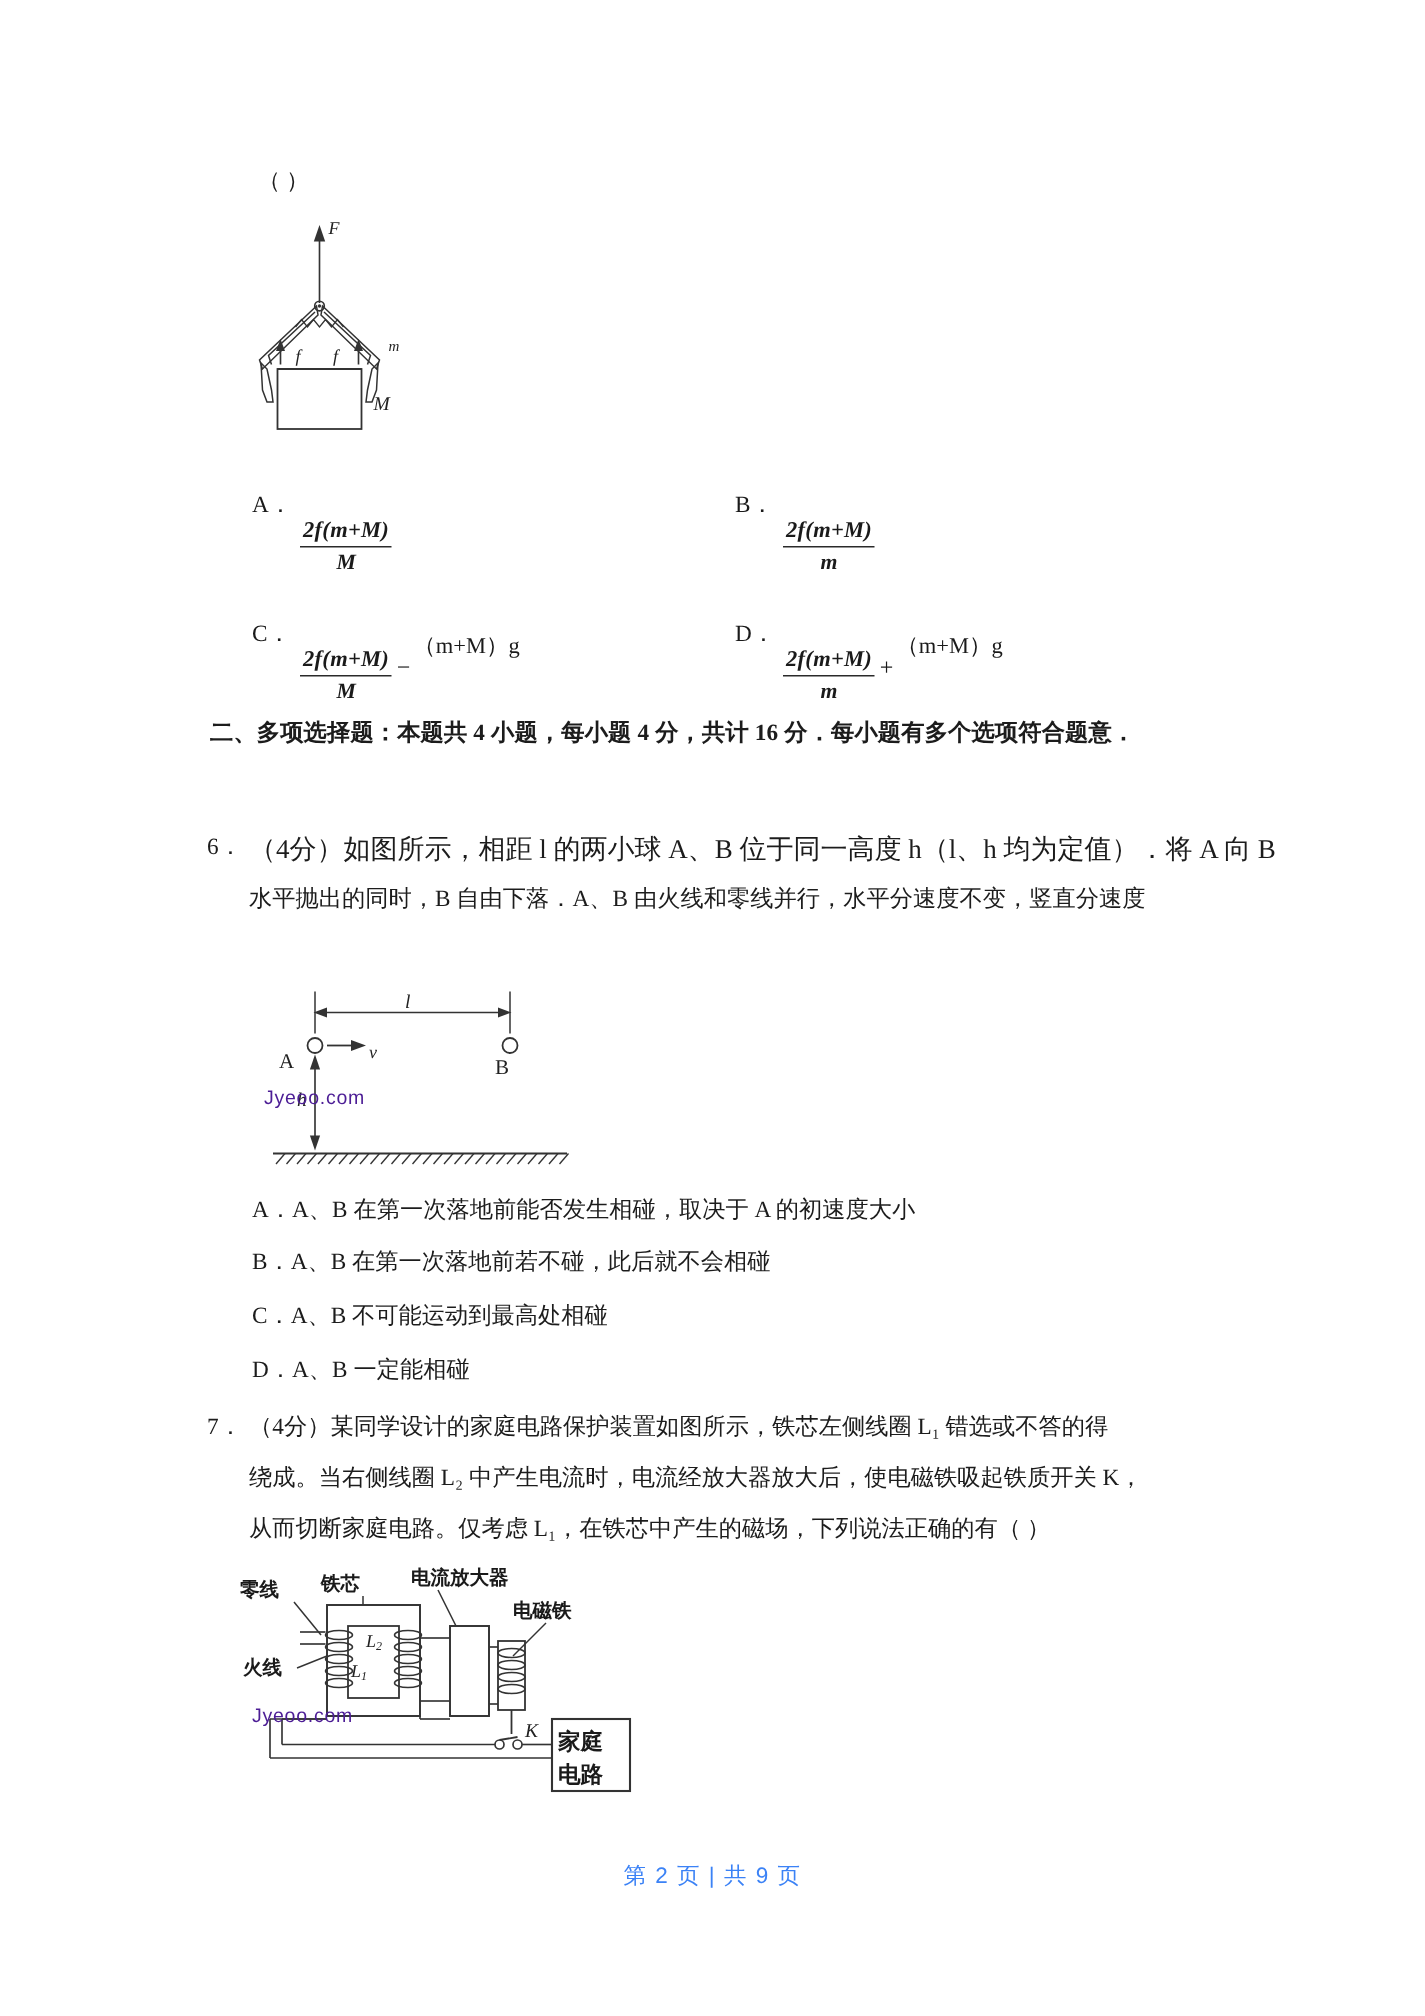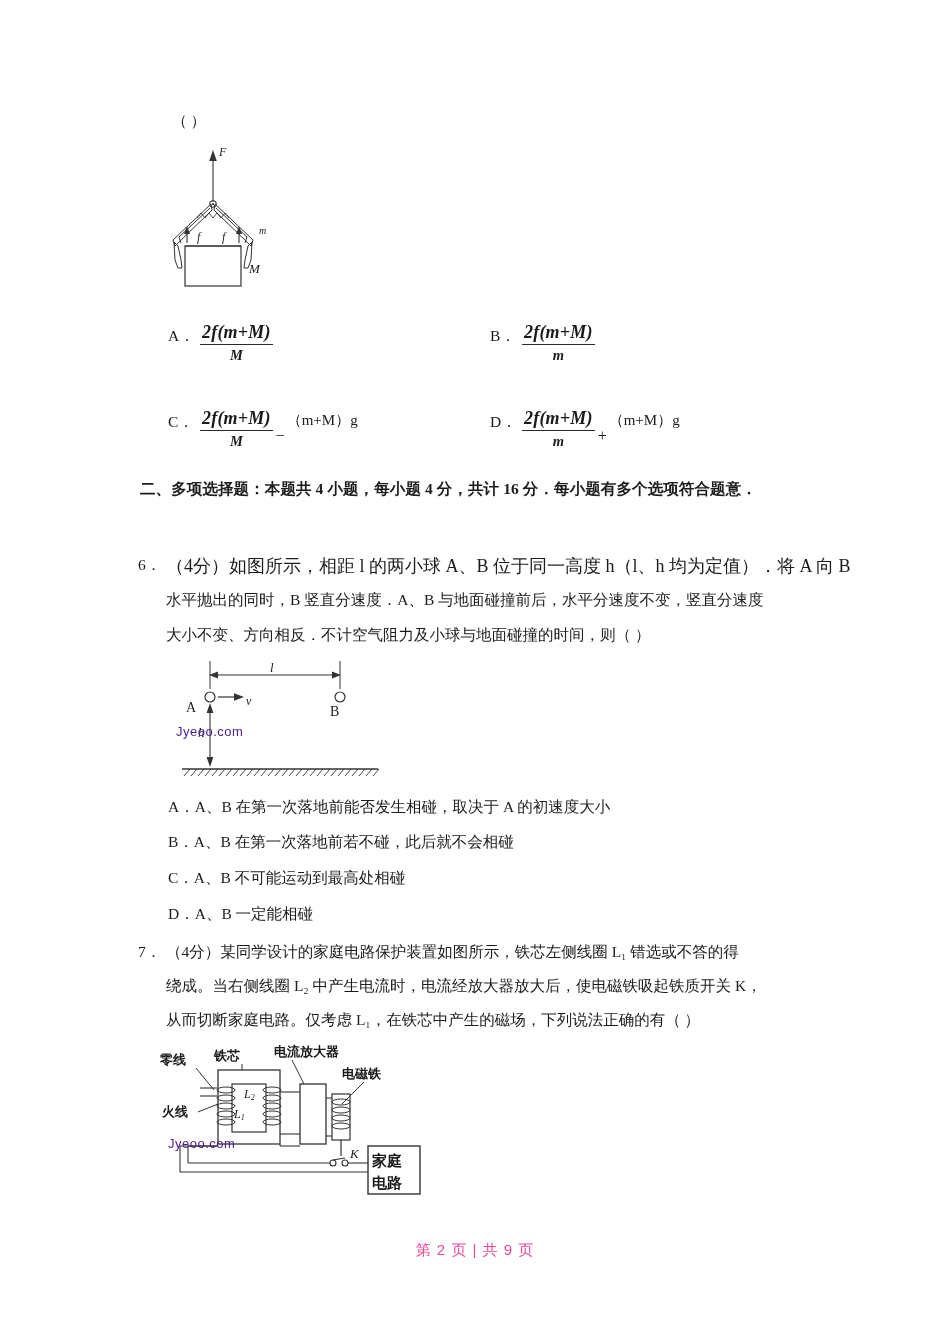--- a/index.html
+++ b/index.html
@@ -63,22 +63,23 @@
     text-align: center;
     vertical-align: middle;
     position: relative;
   }
   .frac .num {
     display: block;
     padding: 0 2px 1px 2px;
     border-bottom: 1.1px solid #2a2a2a;
     font-style: italic;
     font-weight: bold;
-    font-size: 18px;
+    font-size: 15px;
     letter-spacing: .2px;
+    margin-top: 24px;
   }
   .frac .den {
     display: block;
     padding-top: 2px;
     font-style: italic;
     font-weight: bold;
     font-size: 14.5px;
   }
   .opsign {
     display: inline-block;
@@ -122,21 +123,21 @@
   #fig-circuit { left: 152px; top: 1046px; width: 300px; height: 160px; }
 
   
   #footer {
     position: absolute;
     left: 0; top: 1241px;
     width: 950px;
     text-align: center;
     font-size: 15px;
     font-family: "Liberation Sans", sans-serif;
-    color: #ec4899;
+    color: #3b82f6;
     letter-spacing: 1px;
   }
 
   
   .wm {
     position: absolute;
     font-family: "Liberation Sans", sans-serif;
     font-size: 13px;
     color: #4c1d95;
     letter-spacing: .5px;
@@ -224,22 +225,21 @@
     <span class="frac">
       <span class="num">2f(m+M)</span>
       <span class="den">m</span>
     </span><span class="opsign">+</span><span class="gterm">（m+M）g</span>
   </div>
 
   <div class="abs cn bold" id="sec2-l1">二、多项选择题：本题共 4 小题，每小题 4 分，共计 16 分．每小题有多个选项符合题意．</div>
 
   <div class="abs cn" id="q6-num">6．</div>
   <div class="abs cn" id="q6-l1">（4分）如图所示，相距 l 的两小球 A、B 位于同一高度 h（l、h 均为定值）．将 A 向 B</div>
-  <div class="abs cn" id="q6-l2">水平抛出的同时，B 竖直分速度．A、B 与地面碰撞前后，水平分速度不变，竖直分速度</div>
-  <div class="abs cn" id="q6-l3">大小不变、方向相反．不计空气阻力及小球与地面碰撞的时间，则（      ）</div>
+  <div class="abs cn" id="q6-l2">水平抛出的同时，B 自由下落．A、B 由火线和零线并行，水平分速度不变，竖直分速度</div>
 
   <div class="abs" id="fig-proj">
     <svg width="270" height="130" viewBox="0 0 270 130">
 
       <line x1="50" y1="6" x2="50" y2="34" stroke="#333" stroke-width="1"></line>
       <line x1="180" y1="6" x2="180" y2="34" stroke="#333" stroke-width="1"></line>
 
       <line x1="53" y1="20" x2="177" y2="20" stroke="#333" stroke-width="1.1"></line>
       <path d="M49 20 L58 16.6 L58 23.4 Z" fill="#333"></path>
       <path d="M181 20 L172 16.6 L172 23.4 Z" fill="#333"></path>

